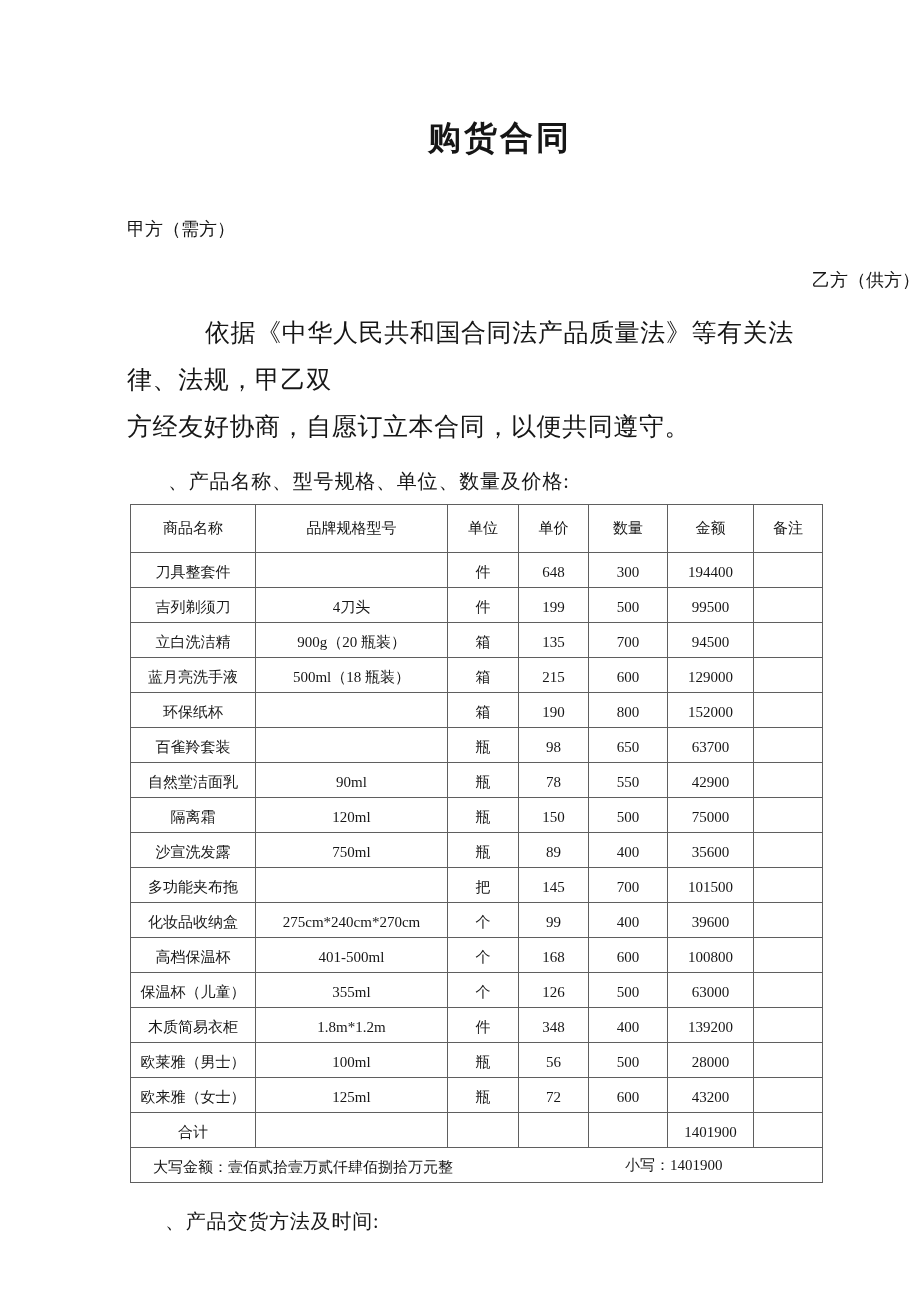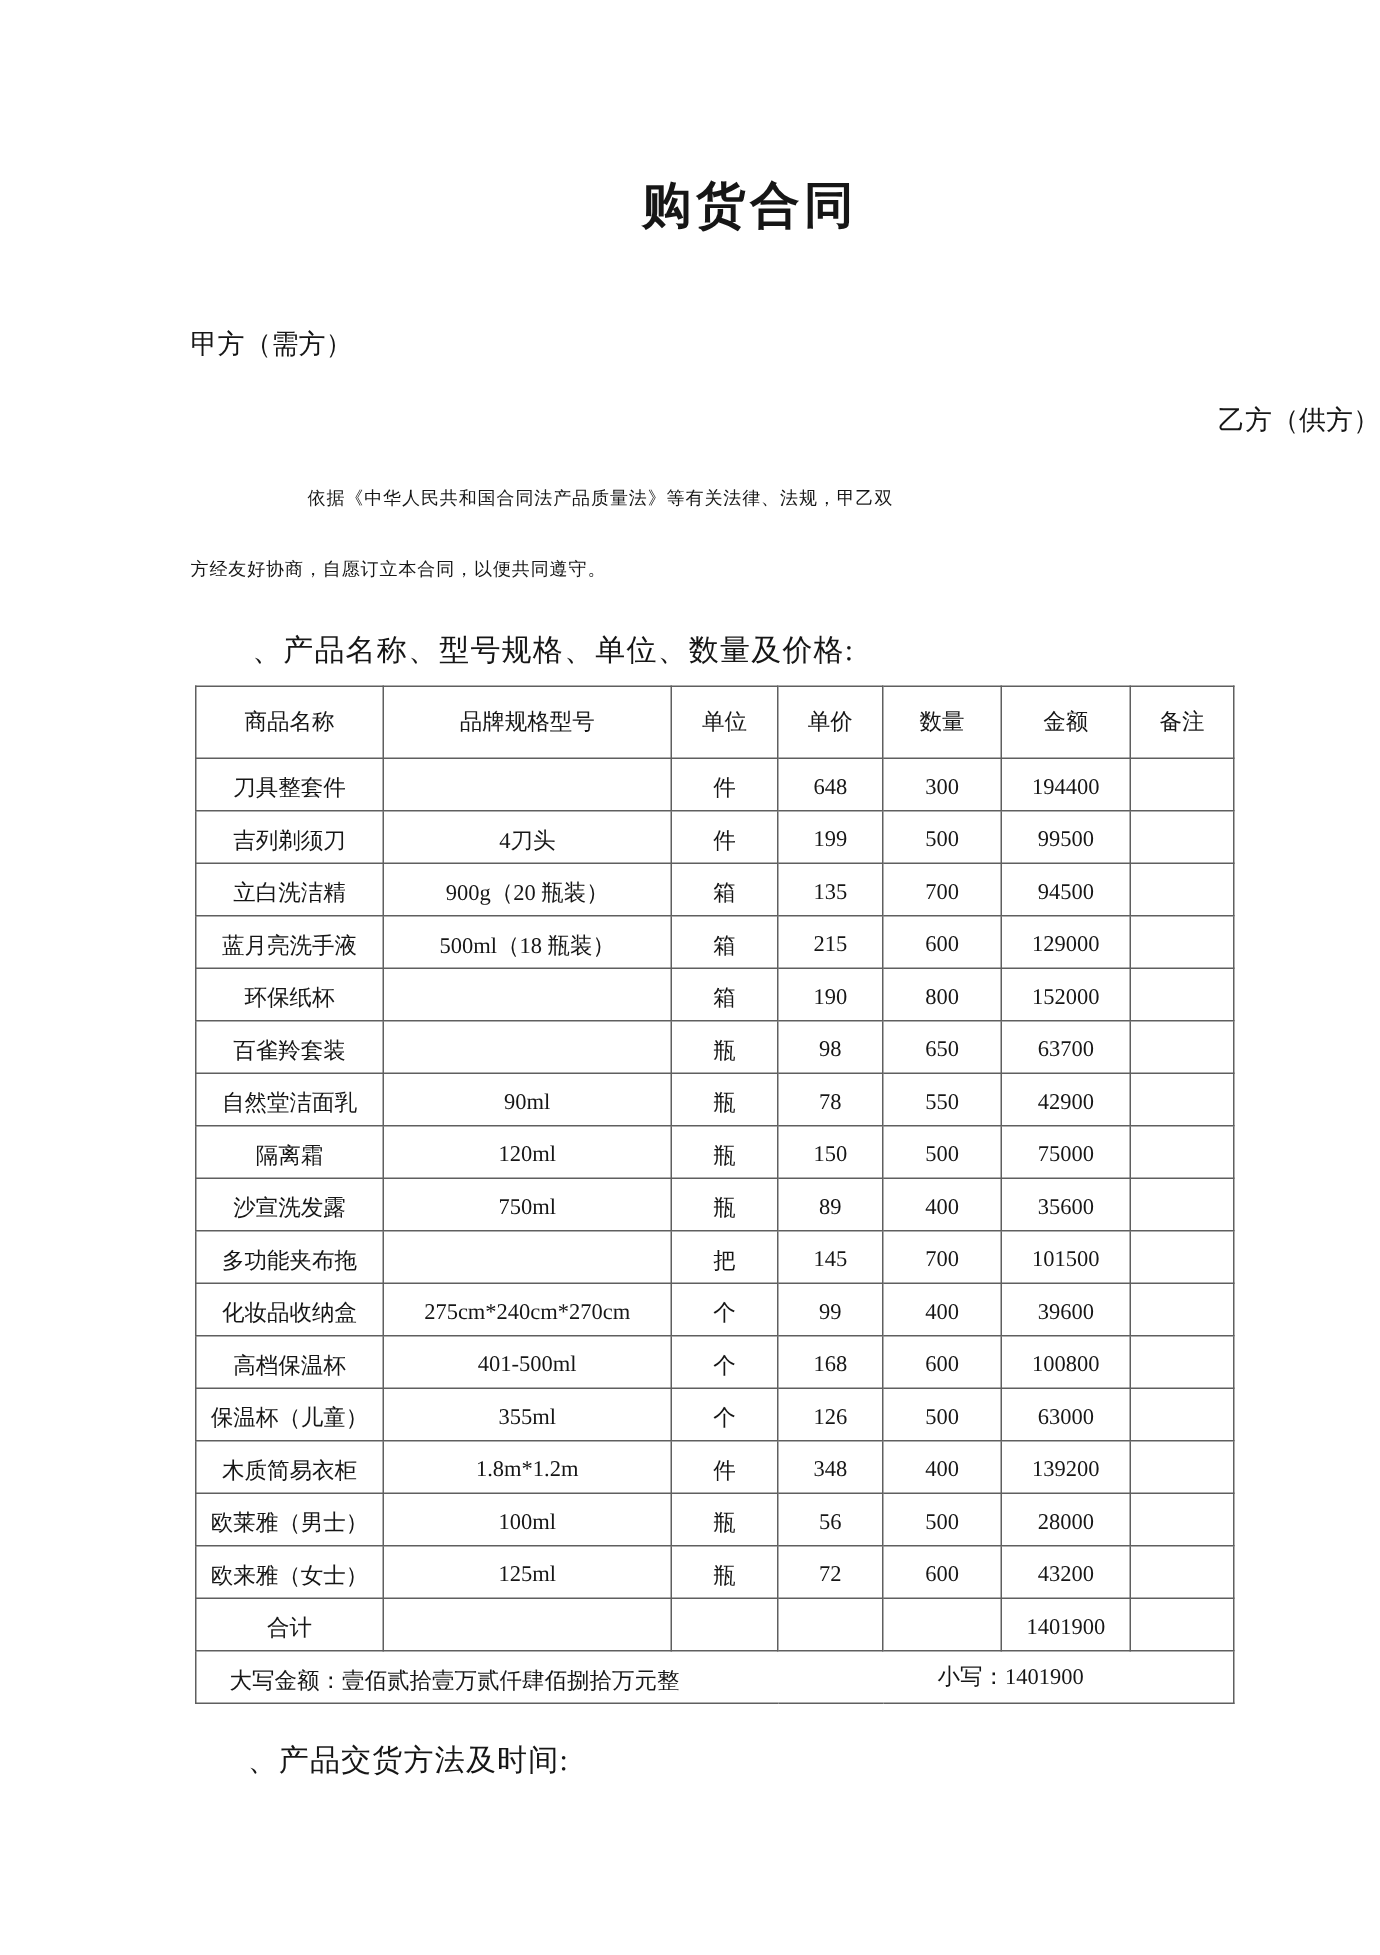--- a/index.html
+++ b/index.html
@@ -25,21 +25,21 @@
     margin-left:127px;
     font-size:18px;
     line-height:22px;
   }
   .party-a { margin-top:60px; }
   .party-b { margin-top:29px;text-align:right; }
 
   .intro {
     margin:18px 0 0 127px;
     width:694px;
-    font-size:12px;
+    font-size:25px;
     line-height:47px;
     letter-spacing:0.6px;
   }
   .intro-line.indent { text-indent:78px; }
 
   .section-heading {
     margin:20px 0 0 168px;
     font-size:20px;
     letter-spacing:0.8px;
     line-height:23px;

